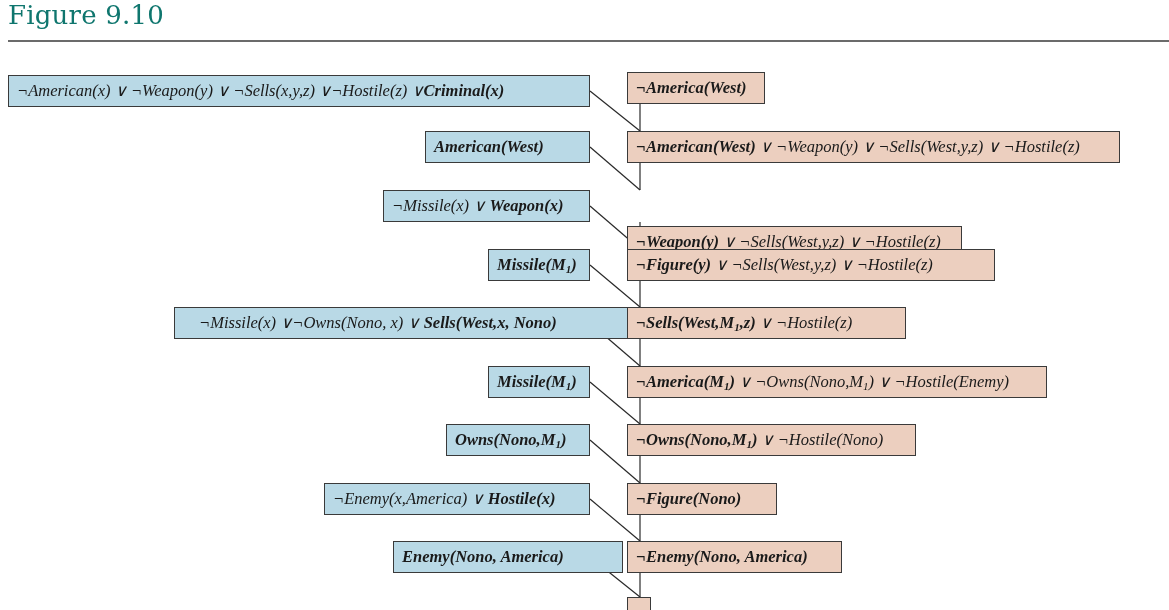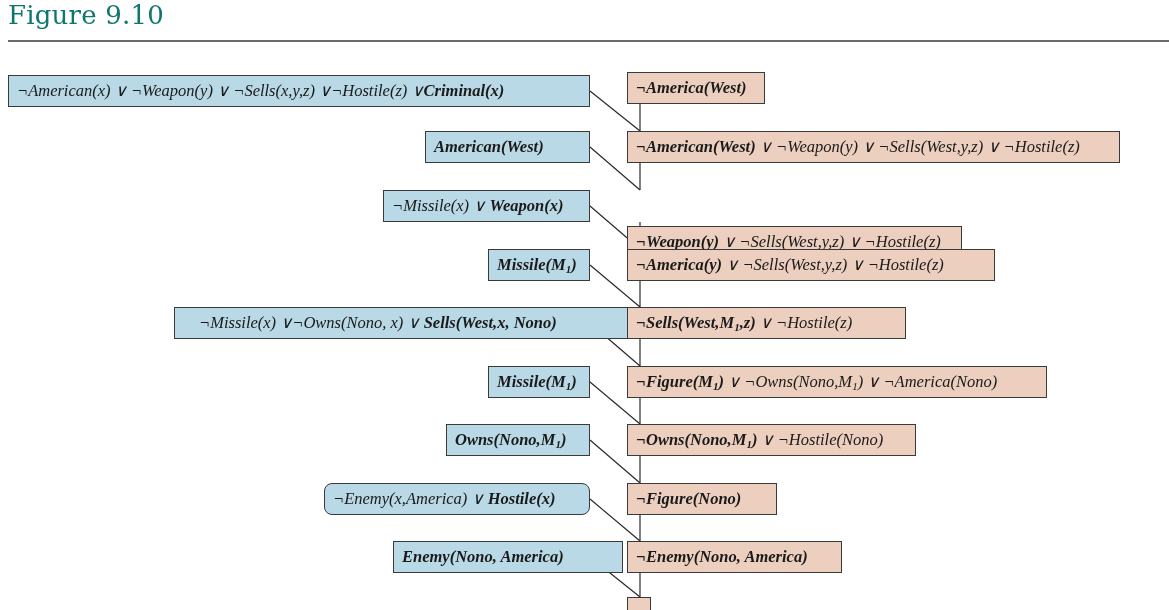--- a/index.html
+++ b/index.html
@@ -41,25 +41,25 @@
     <line x1="590" y1="557" x2="640" y2="597" stroke="#2a2a2a" stroke-width="1.2"></line>
   </svg>
 
 <div class="box blue" id="p0" style="left:8px; top:75px; width:582px;"><span class="r">¬American(x) ∨ ¬Weapon(y) ∨ ¬Sells(x,y,z) ∨¬Hostile(z) </span><span class="r">∨</span><span class="b">Criminal(x)</span></div>
 <div class="box blue" id="p1" style="left: 425px; top: 131px; width: 165px;"><span class="b">American(West)</span></div>
 <div class="box blue" id="p2" style="left:383px; top:190px; width:207px; top:190px;"><span class="r">¬Missile(x) ∨ </span><span class="b">Weapon(x)</span></div>
 <div class="box blue" id="p3" style="left:488px; top:249px; width:102px;"><span class="b">Missile(M</span><sub class="b">1</sub><span class="b">)</span></div>
 <div class="box blue" id="p4" style="left:174px; top:307px; width:500px;padding-left:24px;"><span class="r">¬Missile(x) ∨¬Owns(Nono, x) ∨ </span><span class="b">Sells(West,x, Nono)</span></div>
 <div class="box blue" id="p5" style="left:488px; top:366px; width:102px;"><span class="b">Missile(M</span><sub class="b">1</sub><span class="b">)</span></div>
 <div class="box blue" id="p6" style="left:446px; top:424px; width:144px;"><span class="b">Owns(Nono,M</span><sub class="b">1</sub><span class="b">)</span></div>
-<div class="box blue" id="p7" style="left:324px; top:483px; width:266px;border-radius:8px;"><span class="r">¬Enemy(x,America) ∨ </span><span class="b">Hostile(x)</span></div>
+<div class="box blue" id="p7" style="left:324px; top:483px; width:266px;"><span class="r">¬Enemy(x,America) ∨ </span><span class="b">Hostile(x)</span></div>
 <div class="box blue" id="p8" style="left:393px; top:541px; width:230px;"><span class="b">Enemy(Nono, America)</span></div>
 
 <div class="box pink" id="g0" style="left:627px; top:72px; width:138px;"><span class="b">¬America(West)</span></div>
 <div class="box pink" id="g1" style="left:627px; top:131px; width:493px;"><span class="b">¬American(West)</span><span class="r"> ∨ ¬Weapon(y) ∨ ¬Sells(West,y,z) ∨ ¬Hostile(z)</span></div>
 <div class="box pink" id="g2" style="left:627px; top:190px; width:335px;margin-top:36px;"><span class="b">¬Weapon(y)</span><span class="r"> ∨ ¬Sells(West,y,z) ∨ ¬Hostile(z)</span></div>
-<div class="box pink" id="g3" style="left:627px; top:249px; width:368px;"><span class="b">¬America(y)</span><span class="r"> ∨ ¬Sells(West,y,z) ∨ ¬Hostile(z)</span></div>
+<div class="box pink" id="g3" style="left:627px; top:249px; width:368px;"><span class="b">¬Figure(y)</span><span class="r"> ∨ ¬Sells(West,y,z) ∨ ¬Hostile(z)</span></div>
 <div class="box pink" id="g4" style="left:627px; top:307px; width:279px;"><span class="b">¬Sells(West,M</span><sub class="b">1</sub><span class="b">,z)</span><span class="r"> ∨ ¬Hostile(z)</span></div>
-<div class="box pink" id="g5" style="left:627px; top:366px; width:420px;"><span class="b">¬Figure(M</span><sub class="b">1</sub><span class="b">)</span><span class="r"> ∨ ¬Owns(Nono,M</span><sub class="r">1</sub><span class="r">) ∨ ¬America(Nono)</span></div>
+<div class="box pink" id="g5" style="left:627px; top:366px; width:420px;"><span class="b">¬America(M</span><sub class="b">1</sub><span class="b">)</span><span class="r"> ∨ ¬Owns(Nono,M</span><sub class="r">1</sub><span class="r">) ∨ ¬Hostile(Enemy)</span></div>
 <div class="box pink" id="g6" style="left:627px; top:424px; width:289px;"><span class="b">¬Owns(Nono,M</span><sub class="b">1</sub><span class="b">)</span><span class="r"> ∨ ¬Hostile(Nono)</span></div>
 <div class="box pink" id="g7" style="left:627px; top:483px; width:150px;"><span class="b">¬Figure(Nono)</span></div>
 <div class="box pink" id="g8" style="left:627px; top:541px; width:215px;"><span class="b">¬Enemy(Nono, America)</span></div>
 <div class="box pink" id="g9" style="left:627px; top:597px; width:24px;"></div>
 
 </body></html>

